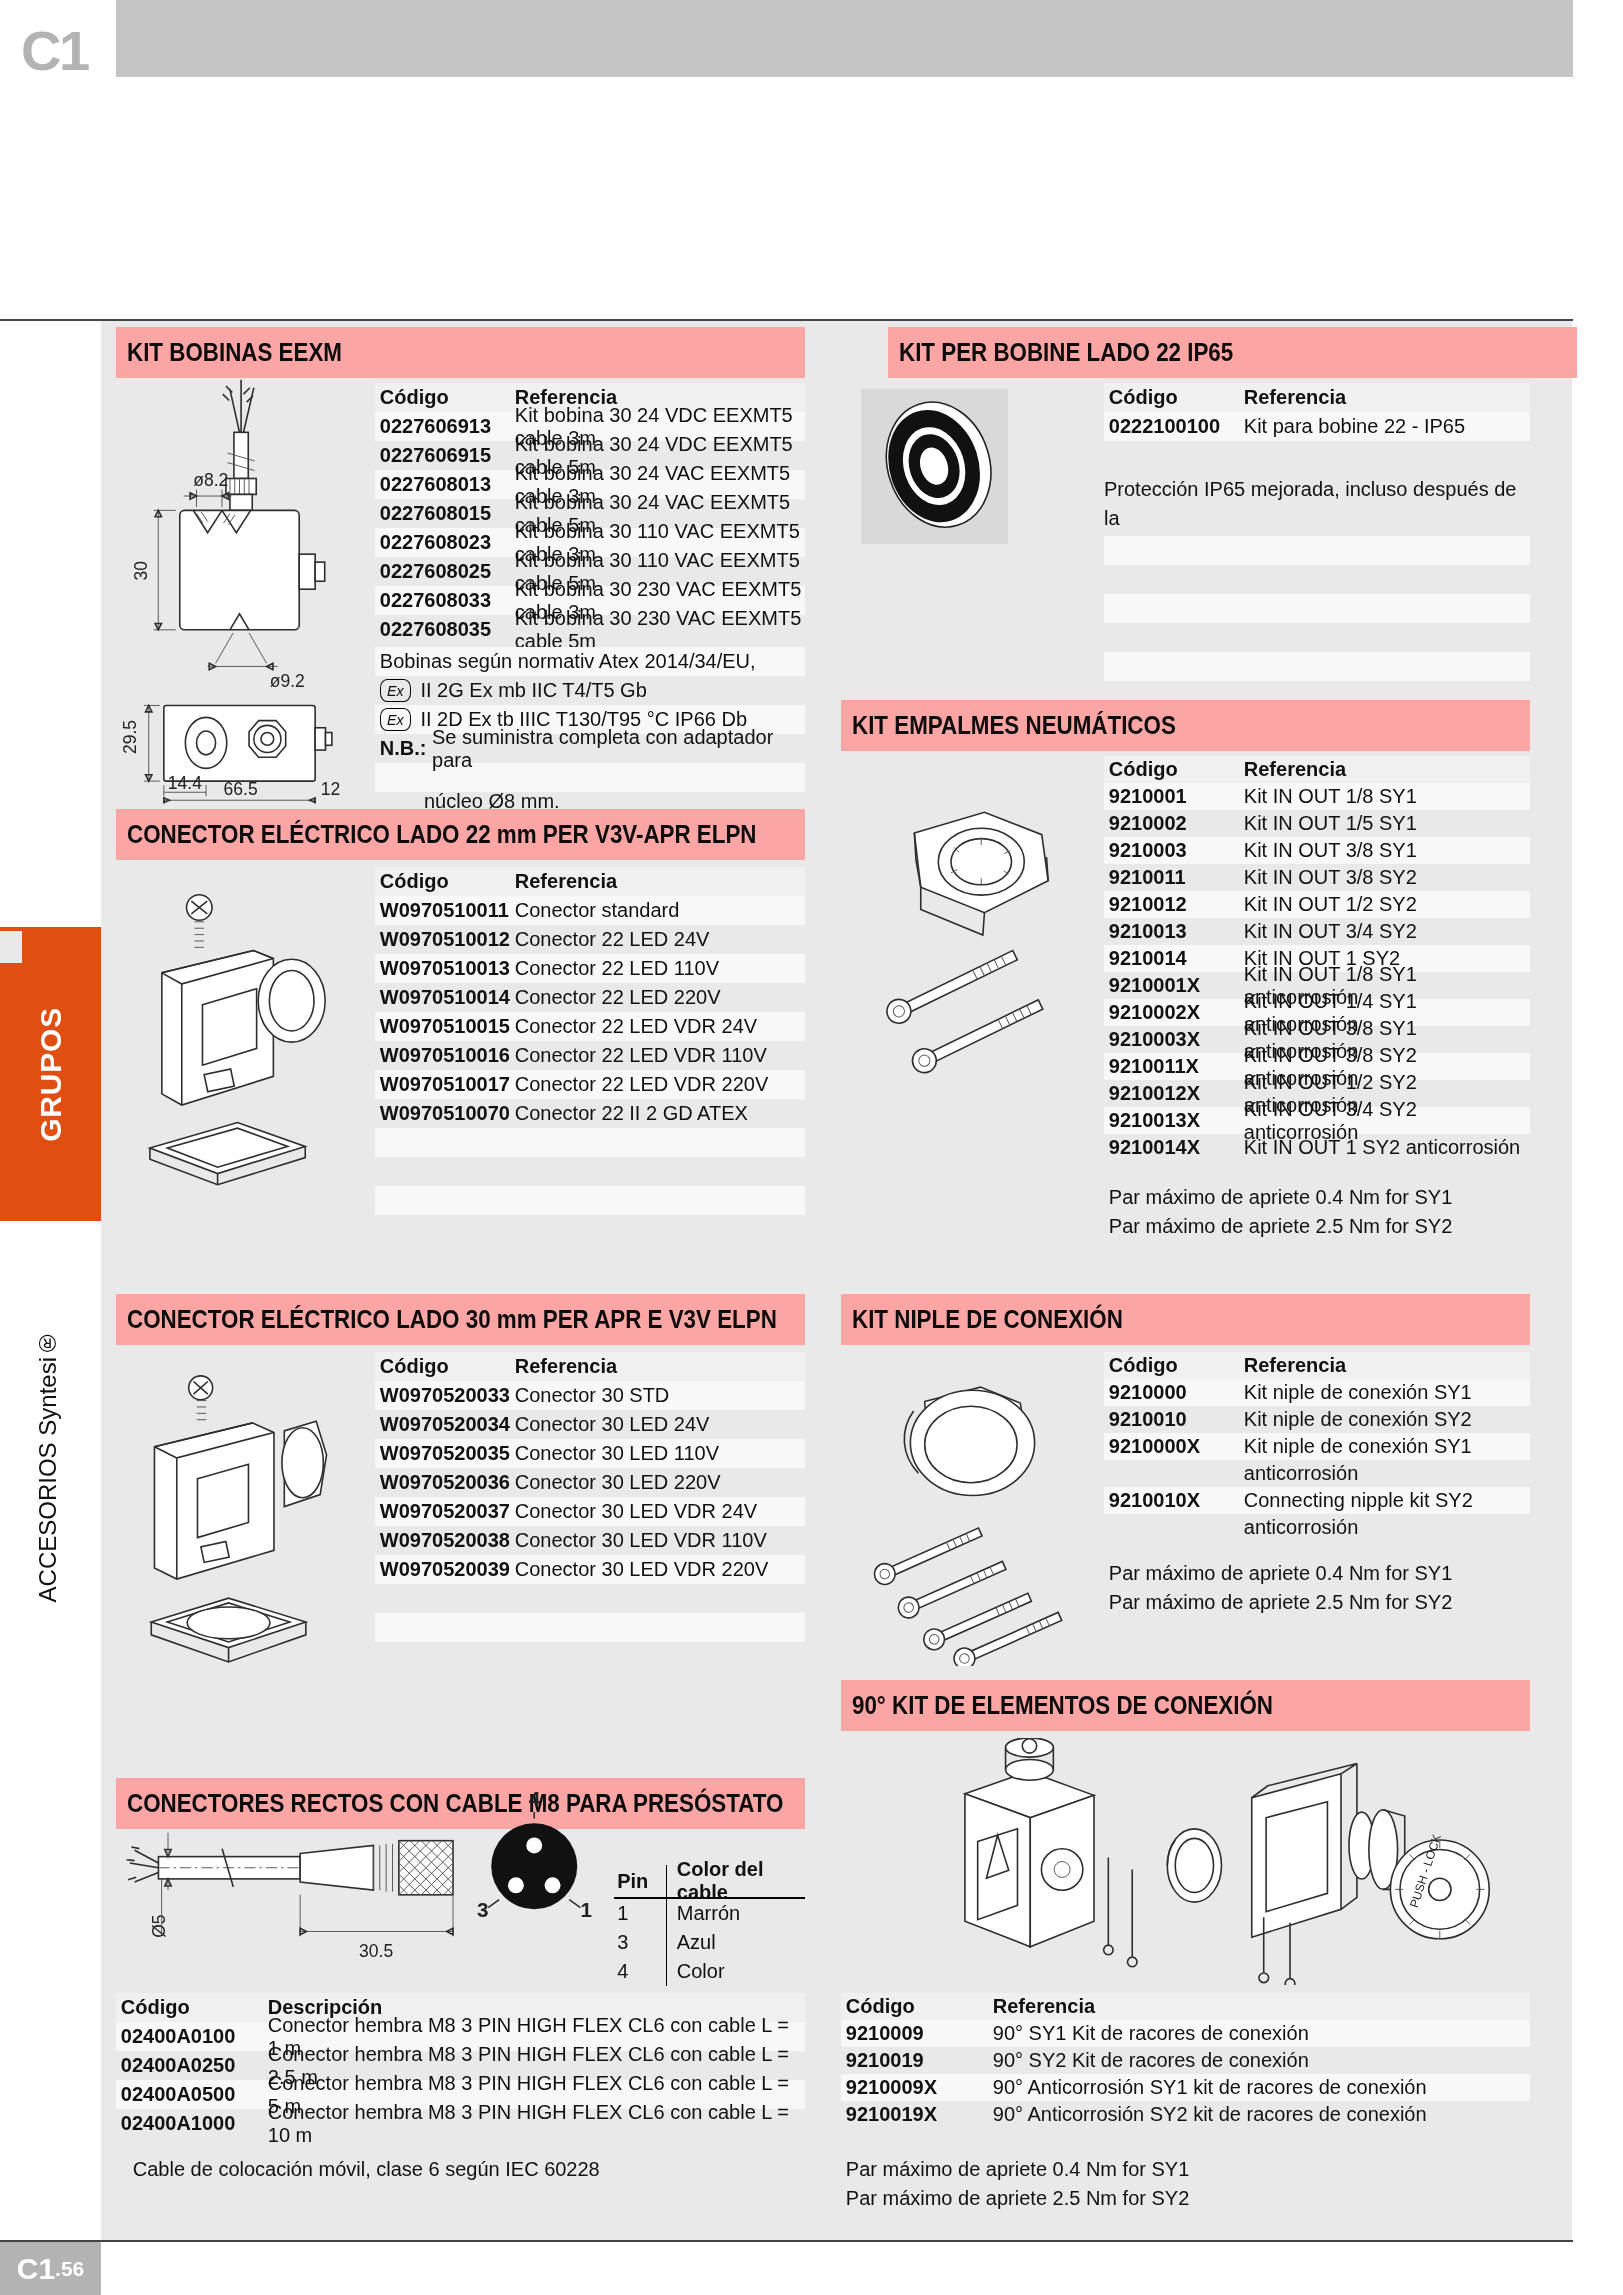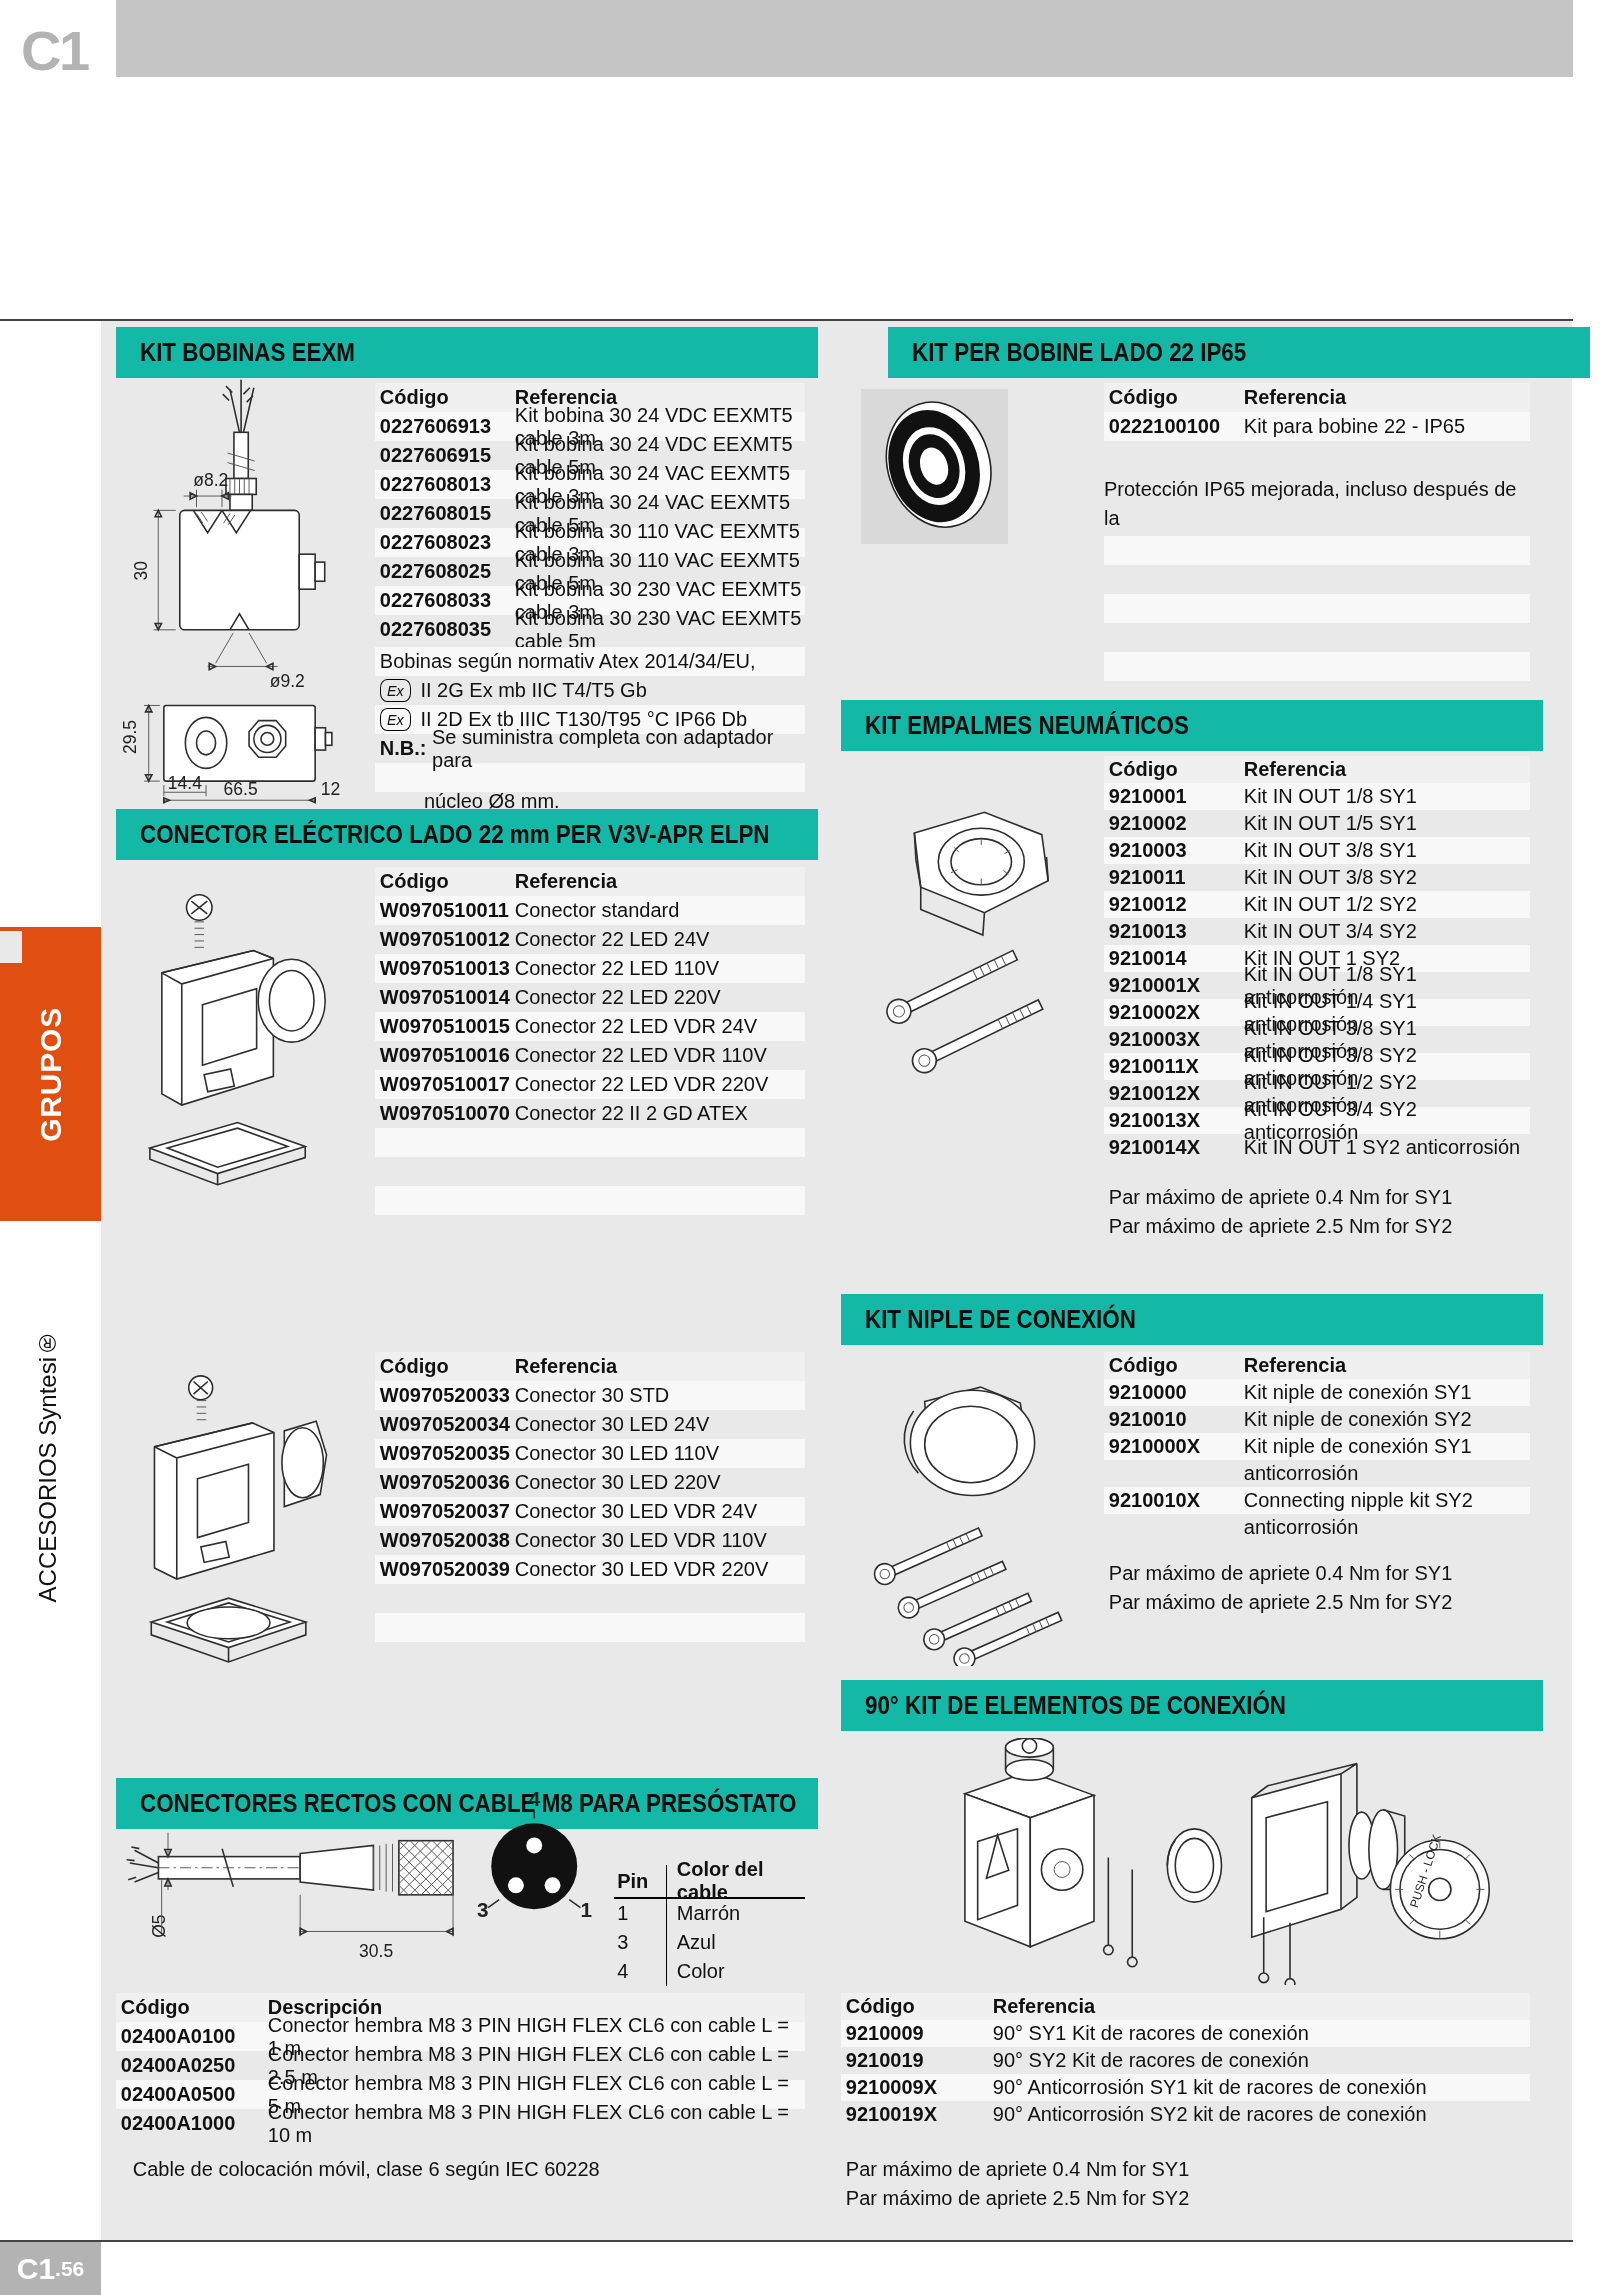--- a/index.html
+++ b/index.html
@@ -13,21 +13,21 @@
   .footerbox{left:0;top:2242px;width:101px;height:53px;background:#B3B3B3;color:#fff;
              display:flex;align-items:center;justify-content:center;}
   .footerbox .big{font-size:30px;font-weight:800;}
   .footerbox .small{font-size:21px;font-weight:700;}
   .orangeblock{left:0;top:927px;width:101px;height:294px;display:flex;align-items:center;justify-content:center;}
   .notch{left:0;top:931px;width:21.5px;height:32px;background:#E9E9E9;}
   .vtext{writing-mode:vertical-rl;transform:rotate(180deg);white-space:nowrap;}
   .grupos{color:#fff;font-size:30px;font-weight:800;letter-spacing:0.8px;}
   .accesorios{left:14.3px;top:1227px;width:67px;height:478px;display:flex;align-items:center;justify-content:center;
               font-size:24px;color:#111;}
-  .bar{height:51px;background:#14b8a6;line-height:51px;padding-left:24px;overflow:hidden;white-space:nowrap;}
+  .bar{height:51px;background:#fca5a5;line-height:51px;padding-left:11px;overflow:hidden;white-space:nowrap;}
   .bar span{display:inline-block;transform:scaleX(0.86);transform-origin:0 50%;
             font-size:26px;font-weight:800;letter-spacing:0;color:#0d0d0d;}
   .tbl{font-size:20px;}
   .trow{display:flex;align-items:center;height:29px;}
   .h34 .trow{height:27px;}
   .thead{background:#F0F0F0;font-weight:700;}
   .tbody>.trow:nth-child(odd){background:#F8F8F8;}
   .c-code{width:135px;flex:none;font-weight:700;padding-left:4.8px;}
   .c-code.wide{width:147px;}
   .c-ref{flex:1;padding-right:3.2px;}
@@ -254,20 +254,23 @@
         <div class="c-code"></div>
         <div class="c-ref"></div>
       </div>
         <div class="trow">
         <div class="c-code"></div>
         <div class="c-ref"></div>
       </div>
       </div>
   </div>
 
+  <div class="abs bar" style="left:116px;top:1294px;width:678px">
+    <span>CONECTOR ELÉCTRICO LADO 30 mm PER APR E V3V ELPN</span>
+  </div>
 
   <div class="abs" style="left:121px;top:1359px">
     <svg width="239" height="319" viewBox="0 0 300 400">
       <circle class="lnf" cx="100" cy="36" r="15"></circle>
       <path class="ln" d="M91,28 l18,16 M91,44 l18,-16"></path>
       <path class="thin" d="M95,52 h12 m-12,8 h12 m-12,8 h12 m-12,8 h12"></path>
       <path class="lnf" d="M42,110 L165,80 L192,92 L192,240 L70,276 L42,262 Z"></path>
       <path class="ln" d="M42,110 L165,80 M70,276 L70,124 L192,92 M42,110 L70,124"></path>
       <path class="lnf" d="M205,90 L245,78 L258,120 L250,170 L205,185 Z"></path>
       <ellipse class="lnf" cx="228" cy="130" rx="26" ry="44"></ellipse>

